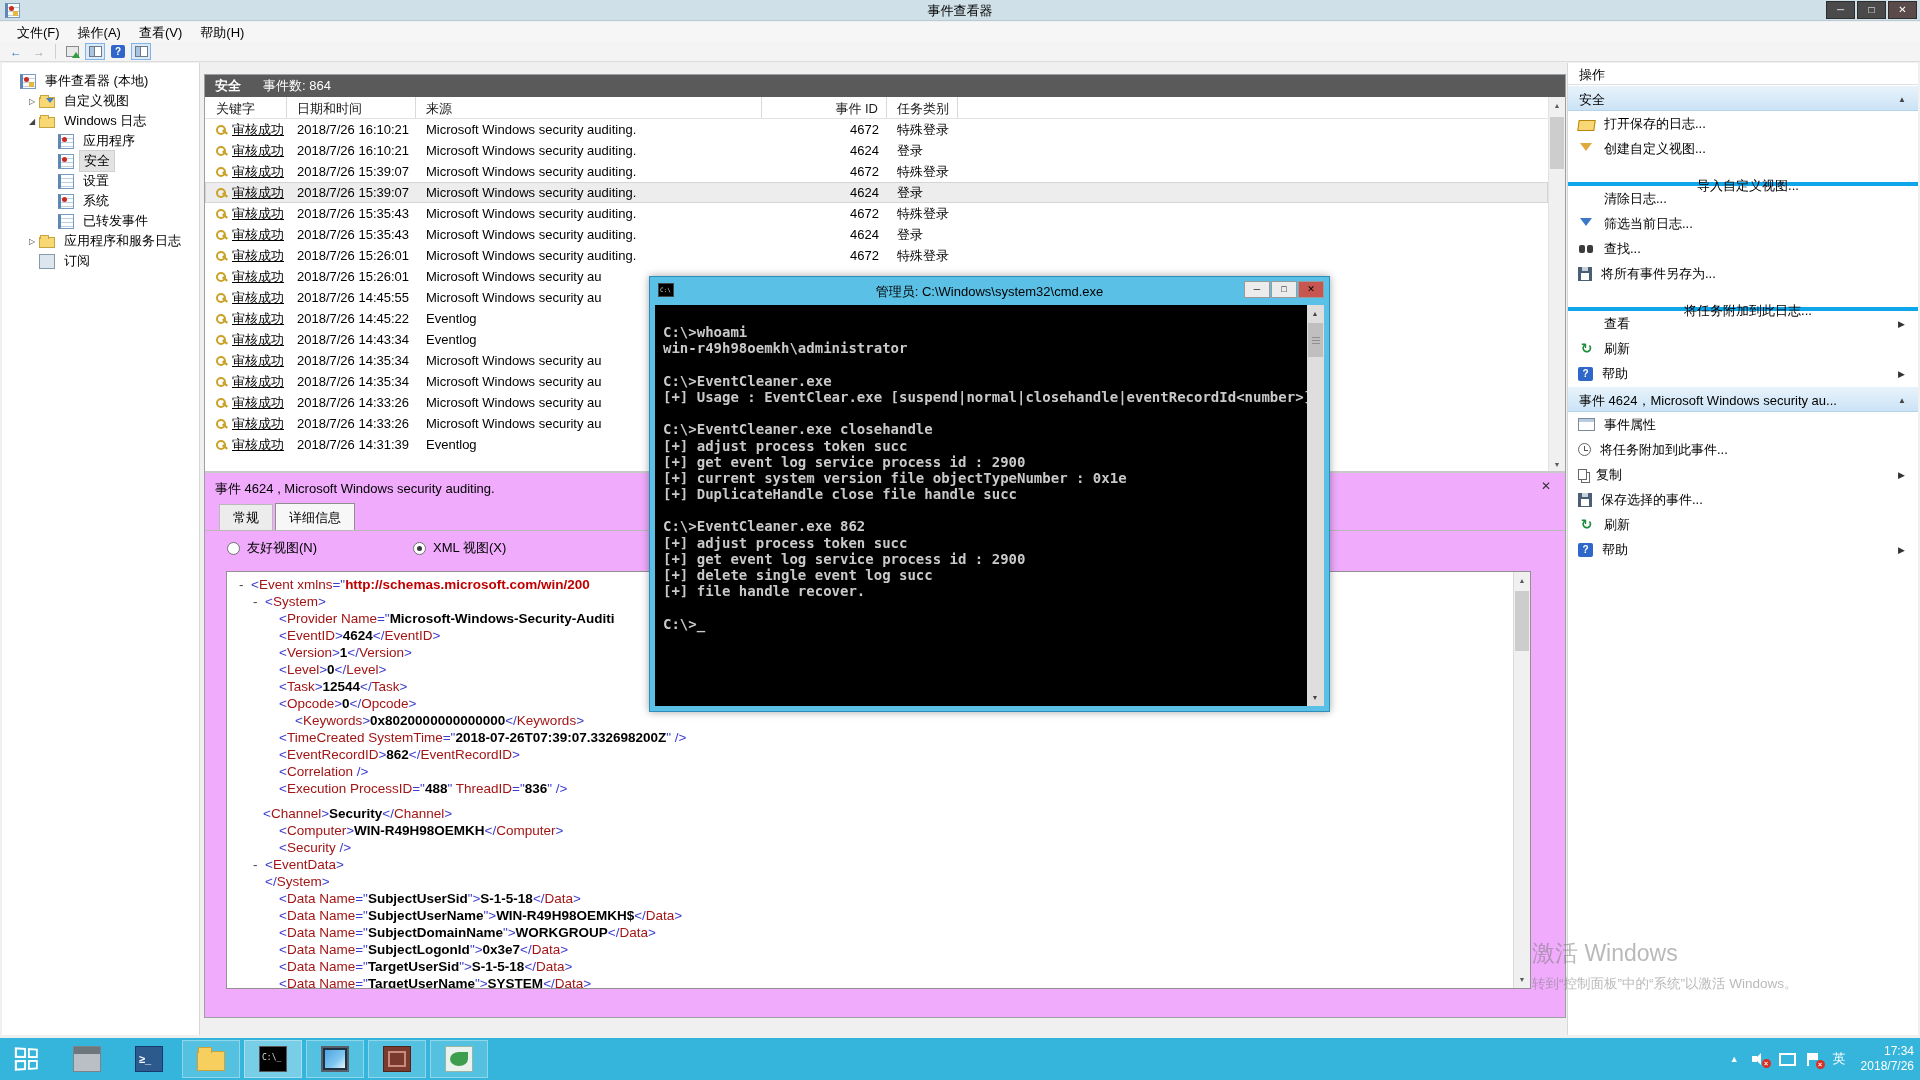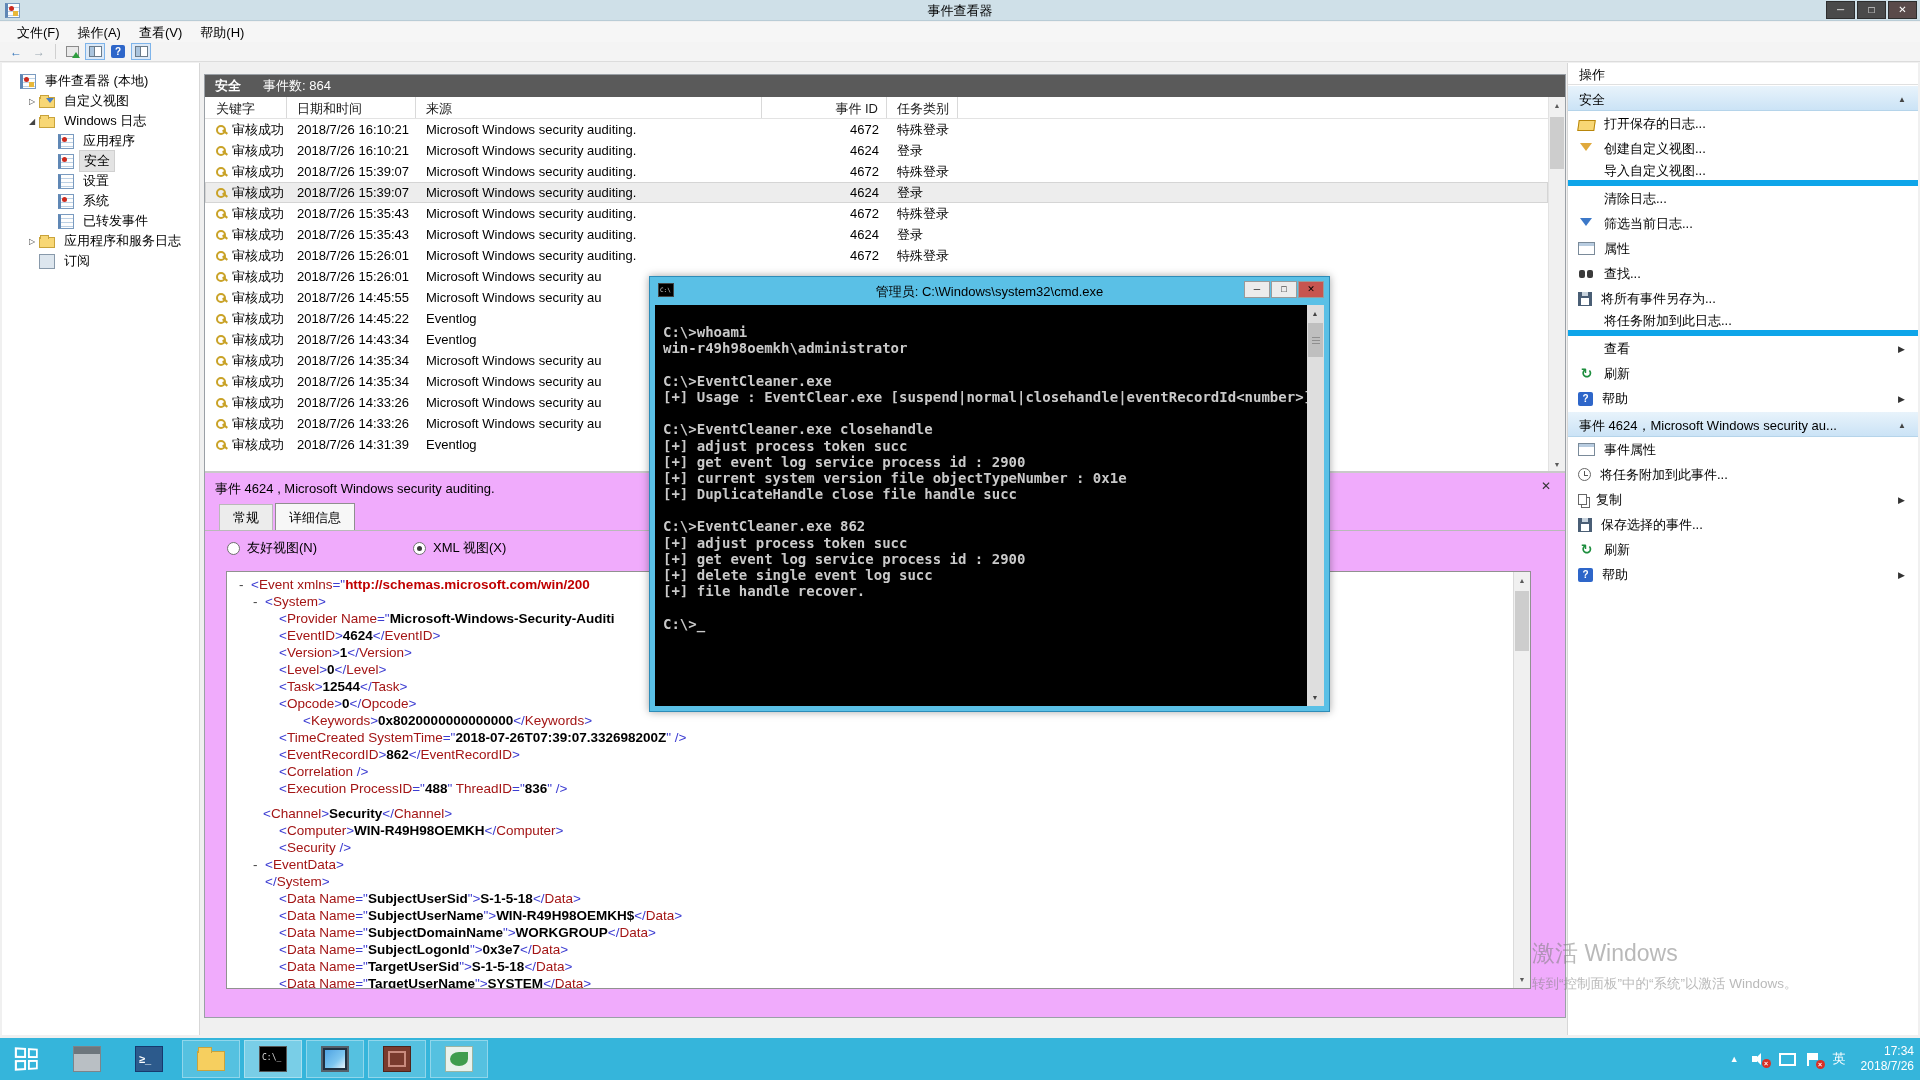--- a/index.html
+++ b/index.html
@@ -54,21 +54,21 @@
   .col.kw{width:82px;padding-left:11px;}
   .col.dt{width:129px;}
   .col.src{width:346px;}
   .col.eid{width:125px;text-align:right;padding-right:8px;padding-left:0;}
   .col.task{width:71px;}
   .col.fill{flex:1;border-right:none;}
   .rows{position:absolute;left:0;top:44px;right:17px;}
   .lrow{display:flex;height:21px;align-items:center;font-size:13px;white-space:nowrap;}
   .lrow.selected{background:#ededed;box-shadow:inset 0 0 0 1px #d5d5d5;}
   .lrow .c{overflow:hidden;}
-  .lrow .kw{width:82px;padding-left:11px;display:flex;align-items:center;gap:4px;}
+  .lrow .kw{width:82px;padding-left:11px;display:flex;align-items:center;gap:4px;text-decoration:underline;}
   .lrow .dt{width:129px;padding-left:10px;}
   .lrow .src{width:346px;padding-left:10px;}
   .lrow .eid{width:125px;text-align:right;padding-right:8px;}
   .lrow .task{width:71px;padding-left:10px;}
   .key-icon{width:12px;height:12px;position:relative;flex:none;}
   .key-icon::before{content:"";position:absolute;left:0;top:1px;width:6px;height:6px;border:2px solid #c9a227;border-radius:50%;}
   .key-icon::after{content:"";position:absolute;left:6px;top:7px;width:6px;height:2px;background:#c9a227;transform:rotate(38deg);}
   .vscroll{position:absolute;top:22px;right:0;width:17px;bottom:0;background:#f0f0f0;border-left:1px solid #e2e2e2;}
   .vscroll.list{bottom:auto;height:376px;}
   .sb-arrow{position:absolute;left:0;width:16px;height:17px;color:#5a5a5a;font-size:7px;text-align:center;line-height:17px;}
@@ -96,21 +96,21 @@
   .xu{color:#c00000;font-weight:bold;}
   .xmlscroll{position:absolute;right:0;top:0;bottom:0;width:17px;background:#f0f0f0;border-left:1px solid #dadada;}
 
   
   .actions{position:absolute;left:1567px;top:63px;width:351px;height:972px;background:#fff;border-left:1px solid #d7d7d7;}
   .actions-header{height:22px;padding:3px 0 0 11px;border-bottom:1px solid #e0e0e0;font-size:13px;}
   .section-header{height:26px;background:linear-gradient(#e8f3fb,#cbe3f6);border-top:1px solid #fff;border-bottom:1px solid #b5d4ea;
     padding:5px 0 0 11px;font-size:13px;position:relative;white-space:nowrap;overflow:hidden;}
   .section-header .collapse{position:absolute;right:12px;top:9px;font-size:8px;color:#444;}
   .action-item{height:25px;display:flex;align-items:center;padding-left:10px;position:relative;font-size:13px;}
-  .action-item.divider{border-bottom:6px solid #0ea5e9;}
+  .action-item.divider{border-bottom:4px solid #0ea5e9;flex-direction:column;}
   .action-item .aicon{width:17px;height:16px;margin-right:9px;flex:none;position:relative;}
   .action-item .arrow{position:absolute;right:13px;font-size:9px;color:#333;}
   .open-folder-icon{background:#f8d775;border:1px solid #b8860b;height:11px !important;margin-top:4px;transform:skewX(-8deg);}
   .create-filter-icon::before,.filter-icon::before{content:"";position:absolute;left:2px;top:2px;width:0;height:0;border:6px solid transparent;border-top:8px solid #e0a93c;}
   .filter-icon::before{border-top-color:#3c78c8;}
   .properties-icon{background:#fff;border:1px solid #7a8a99;height:13px !important;}
   .properties-icon::before{content:"";position:absolute;left:0;right:0;top:0;height:3px;background:#b8cce0;}
   .find-icon::before{content:"";position:absolute;left:1px;top:4px;width:6px;height:8px;background:#3b3b3b;border-radius:2px;box-shadow:8px 0 0 #3b3b3b;}
   .save-icon{background:#4a5e75;height:14px !important;width:14px !important;}
   .save-icon::before{content:"";position:absolute;left:3px;top:6px;width:8px;height:7px;background:#fff;}
@@ -472,21 +472,21 @@
       <div class="xmlbox">
         <div class="xmlcontent">
             <div class="xml-line" style="padding-left: 12px;"><span class="dash">-</span><span class="xp">&lt;</span><span class="xn">Event</span><span class="xn"> xmlns</span><span class="xp">="</span><span class="xu">http://schemas.microsoft.com/win/200</span></div>
             <div class="xml-line" style="padding-left: 26px;"><span class="dash">-</span><span class="xp">&lt;</span><span class="xn">System</span><span class="xp">&gt;</span></div>
             <div class="xml-line" style="padding-left: 52px;"><span class="xp">&lt;</span><span class="xn">Provider</span><span class="xn"> Name</span><span class="xp">="</span><span class="xv">Microsoft-Windows-Security-Auditi</span></div>
             <div class="xml-line" style="padding-left: 52px;"><span class="xp">&lt;</span><span class="xn">EventID</span><span class="xp">&gt;</span><span class="xv">4624</span><span class="xp">&lt;/</span><span class="xn">EventID</span><span class="xp">&gt;</span></div>
             <div class="xml-line" style="padding-left: 52px;"><span class="xp">&lt;</span><span class="xn">Version</span><span class="xp">&gt;</span><span class="xv">1</span><span class="xp">&lt;/</span><span class="xn">Version</span><span class="xp">&gt;</span></div>
             <div class="xml-line" style="padding-left: 52px;"><span class="xp">&lt;</span><span class="xn">Level</span><span class="xp">&gt;</span><span class="xv">0</span><span class="xp">&lt;/</span><span class="xn">Level</span><span class="xp">&gt;</span></div>
             <div class="xml-line" style="padding-left: 52px;"><span class="xp">&lt;</span><span class="xn">Task</span><span class="xp">&gt;</span><span class="xv">12544</span><span class="xp">&lt;/</span><span class="xn">Task</span><span class="xp">&gt;</span></div>
             <div class="xml-line" style="padding-left: 52px;"><span class="xp">&lt;</span><span class="xn">Opcode</span><span class="xp">&gt;</span><span class="xv">0</span><span class="xp">&lt;/</span><span class="xn">Opcode</span><span class="xp">&gt;</span></div>
-            <div class="xml-line" style="padding-left: 76px;"><span class="xp">&lt;</span><span class="xn">Keywords</span><span class="xp">&gt;</span><span class="xv">0x8020000000000000</span><span class="xp">&lt;/</span><span class="xn">Keywords</span><span class="xp">&gt;</span></div>
+            <div class="xml-line" style="padding-left: 48px; margin-left: 20px;"><span class="xp">&lt;</span><span class="xn">Keywords</span><span class="xp">&gt;</span><span class="xv">0x8020000000000000</span><span class="xp">&lt;/</span><span class="xn">Keywords</span><span class="xp">&gt;</span></div>
             <div class="xml-line" style="padding-left: 52px;"><span class="xp">&lt;</span><span class="xn">TimeCreated</span><span class="xn"> SystemTime</span><span class="xp">="</span><span class="xv">2018-07-26T07:39:07.332698200Z</span><span class="xp">" /&gt;</span></div>
             <div class="xml-line" style="padding-left: 52px;"><span class="xp">&lt;</span><span class="xn">EventRecordID</span><span class="xp">&gt;</span><span class="xv">862</span><span class="xp">&lt;/</span><span class="xn">EventRecordID</span><span class="xp">&gt;</span></div>
             <div class="xml-line" style="padding-left: 52px;"><span class="xp">&lt;</span><span class="xn">Correlation</span><span class="xp"> /&gt;</span></div>
             <div class="xml-line" style="padding-left: 52px;"><span class="xp">&lt;</span><span class="xn">Execution</span><span class="xn"> ProcessID</span><span class="xp">="</span><span class="xv">488</span><span class="xp">"</span><span class="xn"> ThreadID</span><span class="xp">="</span><span class="xv">836</span><span class="xp">" /&gt;</span></div>
             <div class="xml-line" style="padding-left: 36px; margin-top: 8px;"><span class="xp">&lt;</span><span class="xn">Channel</span><span class="xp">&gt;</span><span class="xv">Security</span><span class="xp">&lt;/</span><span class="xn">Channel</span><span class="xp">&gt;</span></div>
             <div class="xml-line" style="padding-left: 52px;"><span class="xp">&lt;</span><span class="xn">Computer</span><span class="xp">&gt;</span><span class="xv">WIN-R49H98OEMKH</span><span class="xp">&lt;/</span><span class="xn">Computer</span><span class="xp">&gt;</span></div>
             <div class="xml-line" style="padding-left: 52px;"><span class="xp">&lt;</span><span class="xn">Security</span><span class="xp"> /&gt;</span></div>
             <div class="xml-line" style="padding-left: 26px;"><span class="dash">-</span><span class="xp">&lt;</span><span class="xn">EventData</span><span class="xp">&gt;</span></div>
             <div class="xml-line" style="padding-left: 38px;"><span class="xp">&lt;/</span><span class="xn">System</span><span class="xp">&gt;</span></div>
             <div class="xml-line" style="padding-left: 52px;"><span class="xp">&lt;</span><span class="xn">Data</span><span class="xn"> Name</span><span class="xp">="</span><span class="xv">SubjectUserSid</span><span class="xp">"&gt;</span><span class="xv">S-1-5-18</span><span class="xp">&lt;/</span><span class="xn">Data</span><span class="xp">&gt;</span></div>
@@ -521,24 +521,20 @@
           <span class="aicon no-icon"></span>
           <span>导入自定义视图...</span>
         </div>
         <div class="action-item">
           <span class="aicon no-icon"></span>
           <span>清除日志...</span>
         </div>
         <div class="action-item">
           <span class="aicon filter-icon"></span>
           <span>筛选当前日志...</span>
-        </div>
-        <div class="action-item">
-          <span class="aicon properties-icon"></span>
-          <span>属性</span>
         </div>
         <div class="action-item">
           <span class="aicon find-icon"></span>
           <span>查找...</span>
         </div>
         <div class="action-item">
           <span class="aicon save-icon"></span>
           <span>将所有事件另存为...</span>
         </div>
         <div class="action-item divider">

